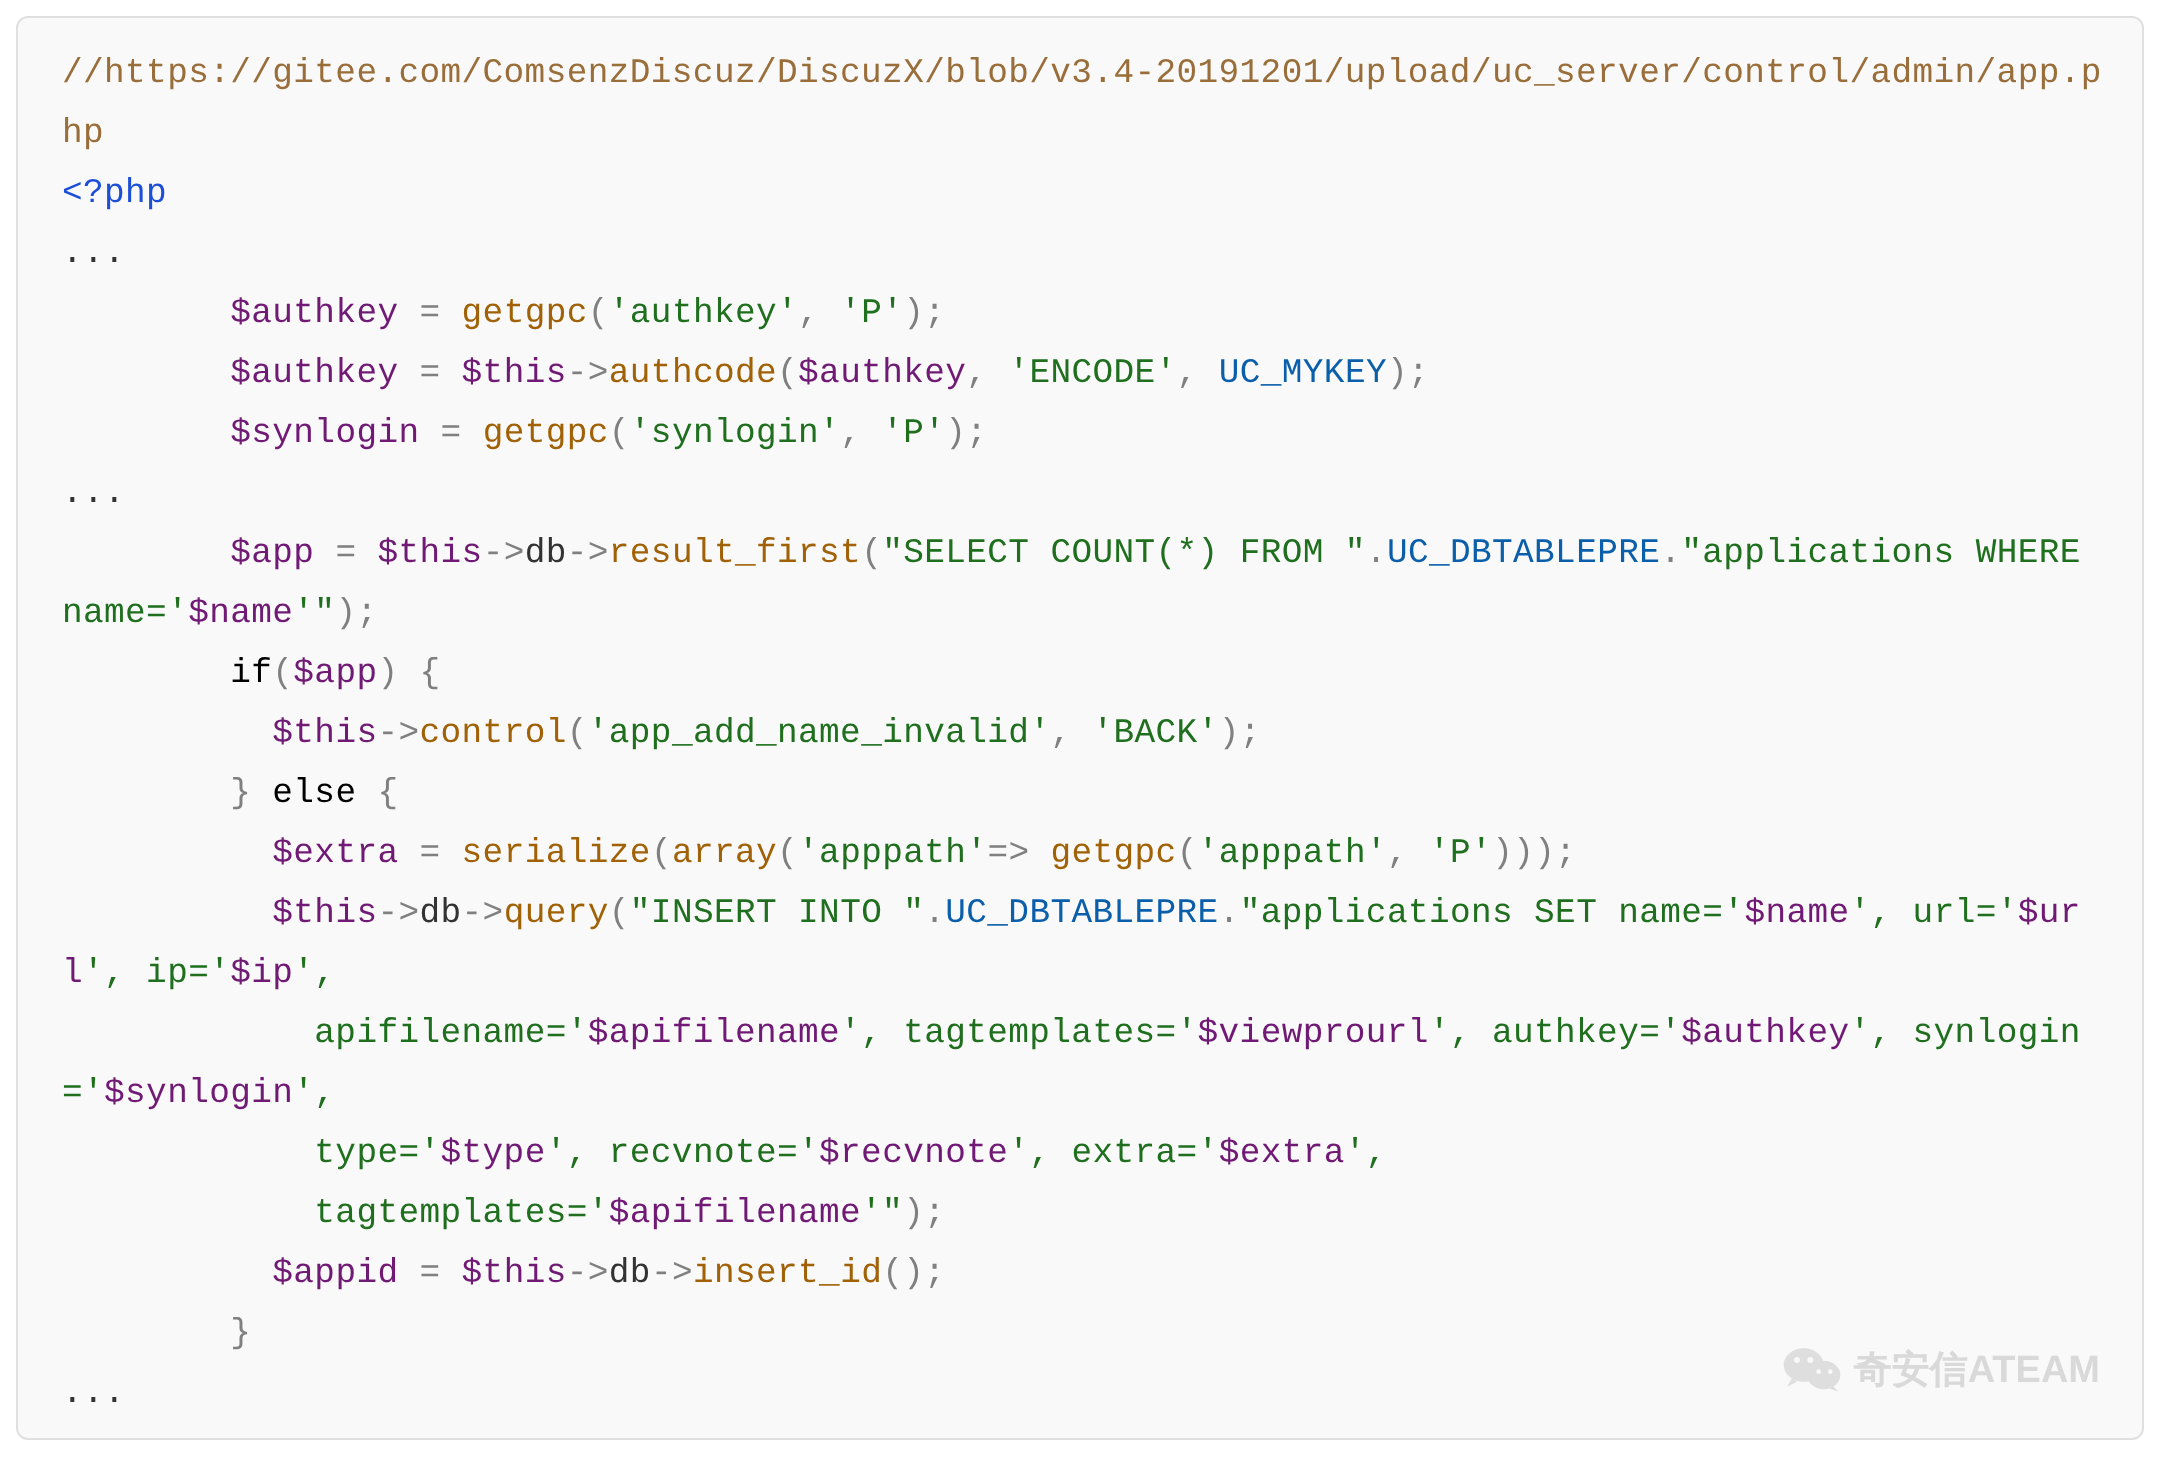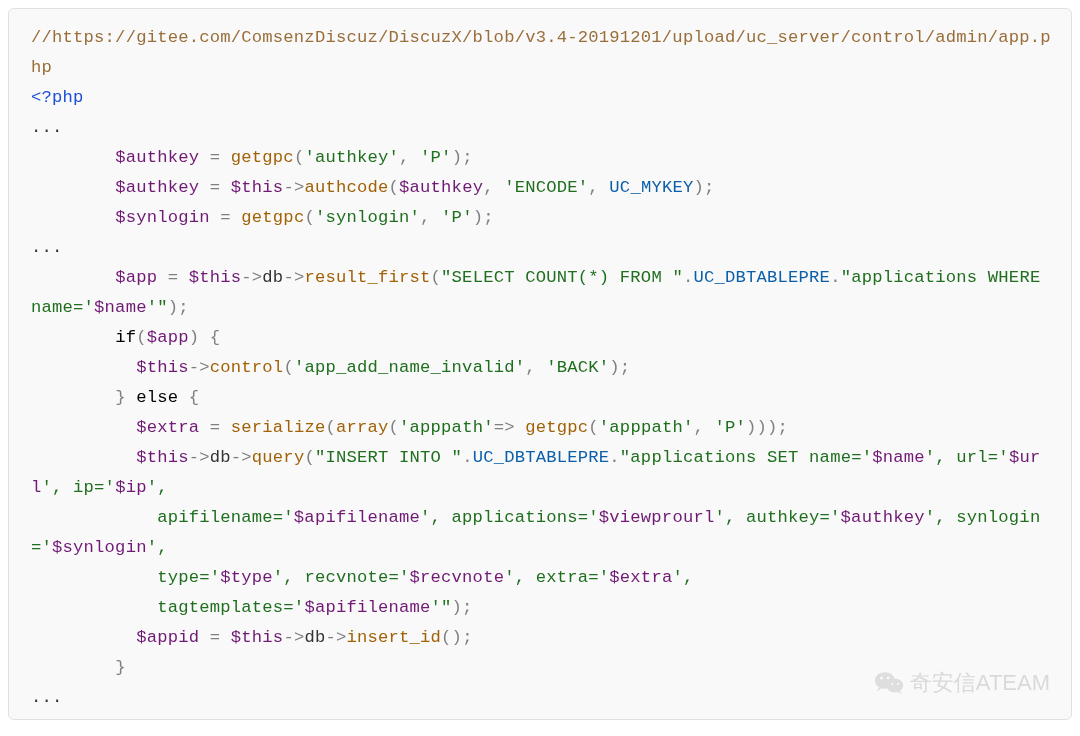--- a/index.html
+++ b/index.html
@@ -49,22 +49,22 @@
   .watermark {
     position: absolute;
     right: 30px;
     bottom: 38px;
     display: flex;
     align-items: center;
     gap: 6px;
     color: #c0c0c0;
     opacity: 0.55;
     font-family: -apple-system, "Segoe UI", Arial, "PingFang SC", "Microsoft YaHei", sans-serif;
-    font-size: 22px;
-    font-weight: 400;
+    font-size: 19px;
+    font-weight: 700;
     pointer-events: none;
   }
   .watermark svg { display: block; }
 </style>
 </head>
 <body>
 
 <div class="code-container">
 <pre class="code"><span class="c-comment">//https://gitee.com/ComsenzDiscuz/DiscuzX/blob/v3.4-20191201/upload/uc_server/control/admin/app.php</span>
 <span class="c-tag">&lt;?php</span>
@@ -72,21 +72,21 @@
 <span>        </span><span class="c-var">$authkey</span><span class="c-op"> = </span><span class="c-func">getgpc</span><span class="c-paren">(</span><span class="c-str">'authkey'</span><span class="c-paren">, </span><span class="c-str">'P'</span><span class="c-paren">)</span><span class="c-op">;</span>
 <span>        </span><span class="c-var">$authkey</span><span class="c-op"> = </span><span class="c-var">$this</span><span class="c-op">-&gt;</span><span class="c-func">authcode</span><span class="c-paren">(</span><span class="c-var">$authkey</span><span class="c-paren">, </span><span class="c-str">'ENCODE'</span><span class="c-paren">, </span><span class="c-const">UC_MYKEY</span><span class="c-paren">)</span><span class="c-op">;</span>
 <span>        </span><span class="c-var">$synlogin</span><span class="c-op"> = </span><span class="c-func">getgpc</span><span class="c-paren">(</span><span class="c-str">'synlogin'</span><span class="c-paren">, </span><span class="c-str">'P'</span><span class="c-paren">)</span><span class="c-op">;</span>
 <span class="c-plain">...</span>
 <span>        </span><span class="c-var">$app</span><span class="c-op"> = </span><span class="c-var">$this</span><span class="c-op">-&gt;</span><span class="c-plain">db</span><span class="c-op">-&gt;</span><span class="c-func">result_first</span><span class="c-paren">(</span><span class="c-str">"SELECT COUNT(*) FROM "</span><span class="c-op">.</span><span class="c-const">UC_DBTABLEPRE</span><span class="c-op">.</span><span class="c-str">"applications WHERE name='</span><span class="c-var">$name</span><span class="c-str">'"</span><span class="c-paren">)</span><span class="c-op">;</span>
 <span>        </span><span class="c-kw">if</span><span class="c-paren">(</span><span class="c-var">$app</span><span class="c-paren">) </span><span class="c-paren">{</span>
 <span>          </span><span class="c-var">$this</span><span class="c-op">-&gt;</span><span class="c-func">control</span><span class="c-paren">(</span><span class="c-str">'app_add_name_invalid'</span><span class="c-paren">, </span><span class="c-str">'BACK'</span><span class="c-paren">)</span><span class="c-op">;</span>
 <span>        </span><span class="c-paren">}</span><span> </span><span class="c-kw">else</span><span> </span><span class="c-paren">{</span>
 <span>          </span><span class="c-var">$extra</span><span class="c-op"> = </span><span class="c-func">serialize</span><span class="c-paren">(</span><span class="c-func">array</span><span class="c-paren">(</span><span class="c-str">'apppath'</span><span class="c-op">=&gt;</span><span> </span><span class="c-func">getgpc</span><span class="c-paren">(</span><span class="c-str">'apppath'</span><span class="c-paren">, </span><span class="c-str">'P'</span><span class="c-paren">)))</span><span class="c-op">;</span>
 <span>          </span><span class="c-var">$this</span><span class="c-op">-&gt;</span><span class="c-plain">db</span><span class="c-op">-&gt;</span><span class="c-func">query</span><span class="c-paren">(</span><span class="c-str">"INSERT INTO "</span><span class="c-op">.</span><span class="c-const">UC_DBTABLEPRE</span><span class="c-op">.</span><span class="c-str">"applications SET name='</span><span class="c-var">$name</span><span class="c-str">', url='</span><span class="c-var">$url</span><span class="c-str">', ip='</span><span class="c-var">$ip</span><span class="c-str">',</span>
-<span class="c-str">            apifilename='</span><span class="c-var">$apifilename</span><span class="c-str">', applications='</span><span class="c-var">$viewprourl</span><span class="c-str">', authkey='</span><span class="c-var">$authkey</span><span class="c-str">', synlogin='</span><span class="c-var">$synlogin</span><span class="c-str">',</span>
+<span class="c-str">            apifilename='</span><span class="c-var">$apifilename</span><span class="c-str">', tagtemplates='</span><span class="c-var">$viewprourl</span><span class="c-str">', authkey='</span><span class="c-var">$authkey</span><span class="c-str">', synlogin='</span><span class="c-var">$synlogin</span><span class="c-str">',</span>
 <span class="c-str">            type='</span><span class="c-var">$type</span><span class="c-str">', recvnote='</span><span class="c-var">$recvnote</span><span class="c-str">', extra='</span><span class="c-var">$extra</span><span class="c-str">',</span>
 <span class="c-str">            tagtemplates='</span><span class="c-var">$apifilename</span><span class="c-str">'"</span><span class="c-paren">)</span><span class="c-op">;</span>
 <span>          </span><span class="c-var">$appid</span><span class="c-op"> = </span><span class="c-var">$this</span><span class="c-op">-&gt;</span><span class="c-plain">db</span><span class="c-op">-&gt;</span><span class="c-func">insert_id</span><span class="c-paren">()</span><span class="c-op">;</span>
 <span>        </span><span class="c-paren">}</span>
 <span class="c-plain">...</span>
 <span class="c-q">?&gt;</span></pre>
 </div>
 
 <div class="watermark">
   <span>

